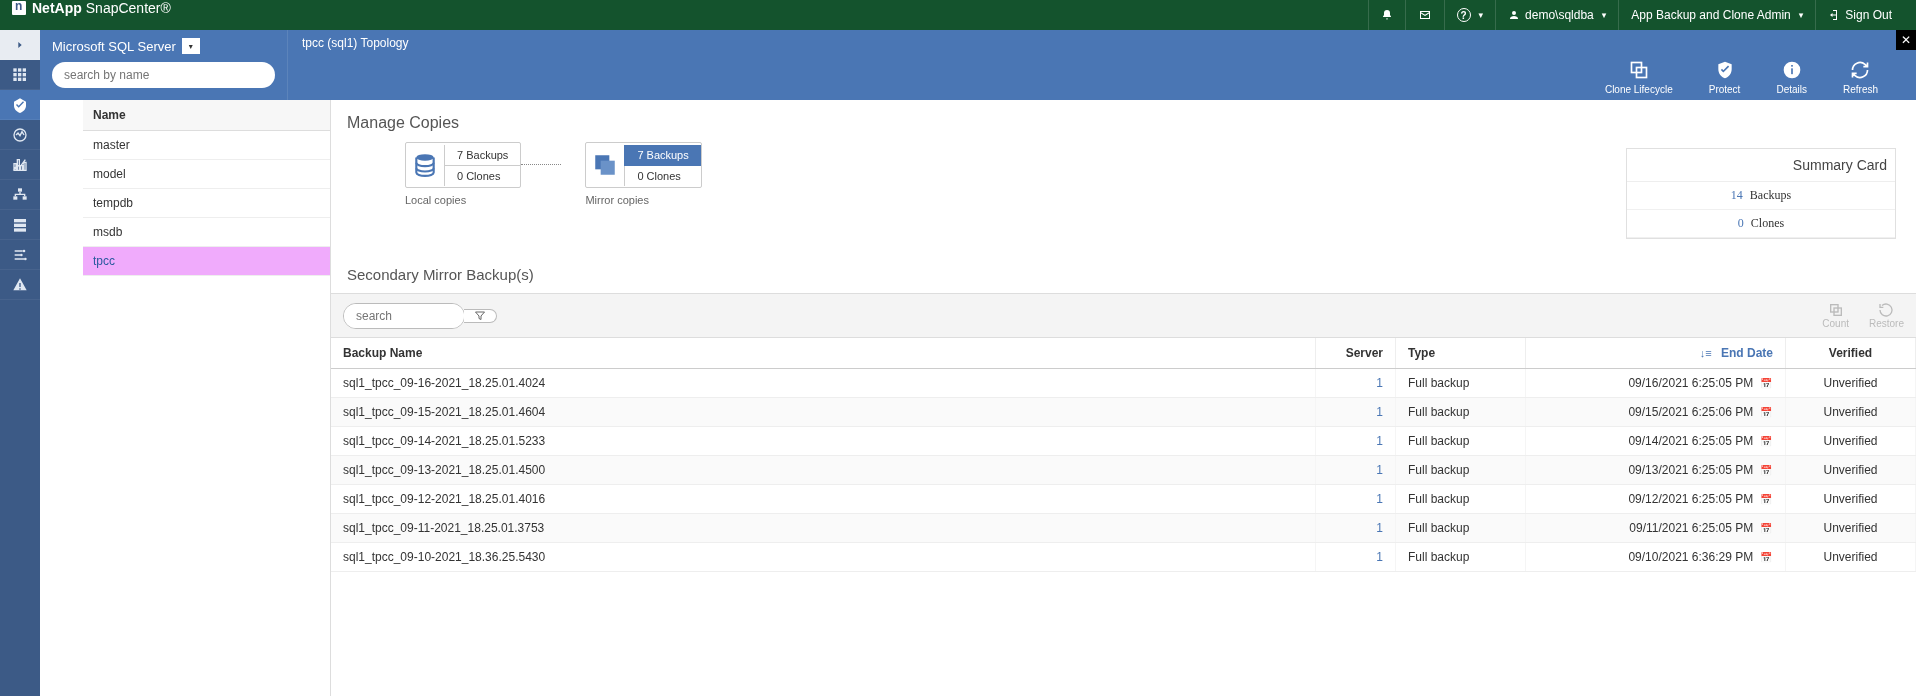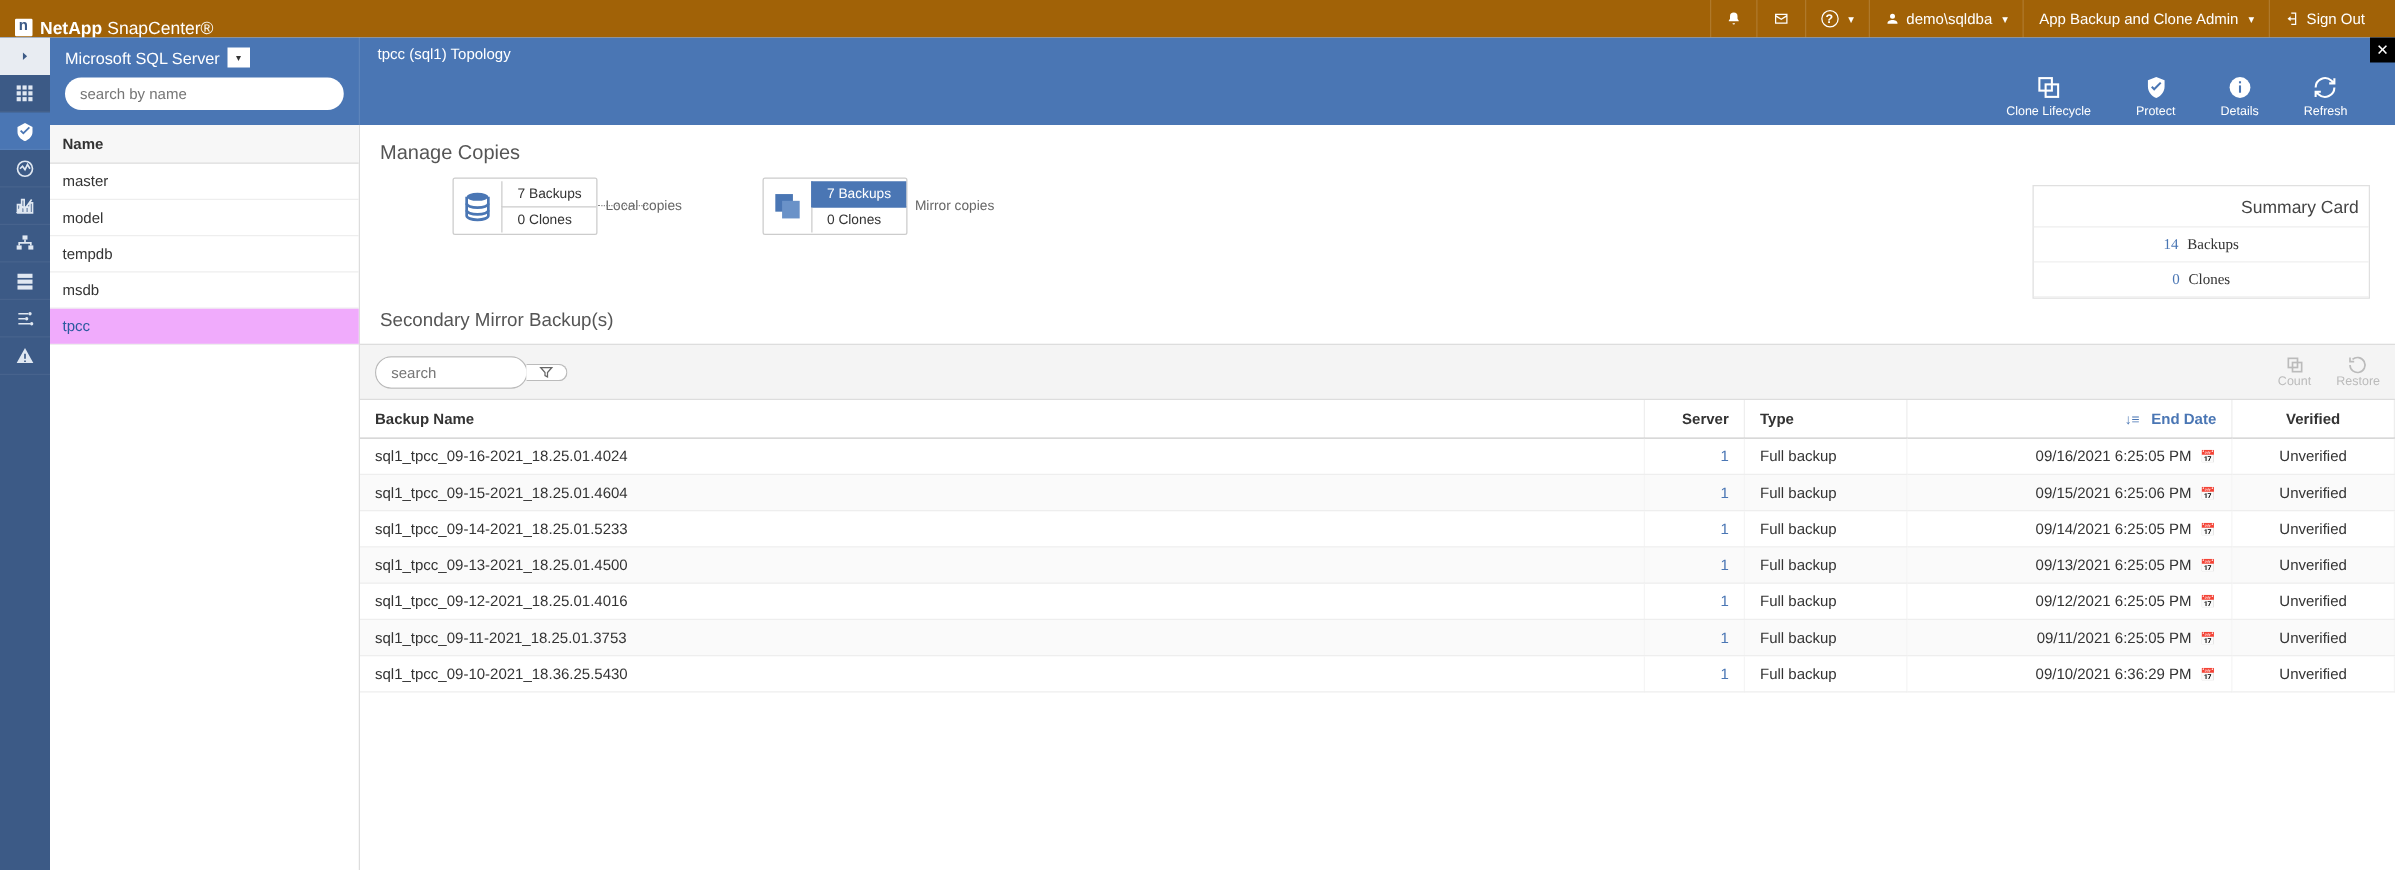--- a/index.html
+++ b/index.html
@@ -1,19 +1,19 @@
 <!DOCTYPE html>
 <html><head>
   <meta charset="utf-8">
   <style>
     * { box-sizing: border-box; margin: 0; padding: 0; }
     body { font-family: -apple-system, BlinkMacSystemFont, "Segoe UI", Arial, sans-serif; font-size: 13px; color: #333; background: #fff; overflow: hidden; }
     
     
-    .top-header { background: #a16207; color: #fff; height: 30px; display: flex; align-items: flex-end; padding: 0 12px; }
+    .top-header { background: #14532d; color: #fff; height: 30px; display: flex; align-items: flex-start; padding: 0 12px; }
     .brand { font-size: 14px; font-weight: 600; display: flex; align-items: center; gap: 4px; }
     .brand .logo { display: inline-block; width: 14px; height: 14px; background: #fff; border-radius: 1px; margin-right: 2px; position: relative; }
     .brand .logo::before { content: 'n'; position: absolute; color: #3c5a86; font-size: 12px; font-weight: bold; left: 3px; top: -2px; }
     .top-header .spacer { flex: 1; }
     .top-nav-item { padding: 0 12px; height: 30px; display: flex; align-items: center; gap: 5px; border-left: 1px solid rgba(255,255,255,0.15); cursor: pointer; font-size: 12px; }
     .dropdown-caret::after { content: '▾'; font-size: 9px; margin-left: 3px; }
     
     
     .sub-header { background: #4a76b4; color: #fff; height: 70px; display: flex; position: relative; }
     .sub-header-left { width: 248px; padding: 8px 12px; display: flex; flex-direction: column; gap: 8px; border-right: 1px solid rgba(255,255,255,0.1); margin-left: 40px; }
@@ -22,39 +22,39 @@
     .search-box { background: #fff; border-radius: 14px; height: 26px; padding: 0 12px; display: flex; align-items: center; }
     .search-box input { border: none; outline: none; width: 100%; font-size: 12px; color: #555; background: transparent; }
     .sub-header-right { flex: 1; display: flex; flex-direction: column; position: relative; }
     .topology-title { padding: 6px 14px; font-size: 12px; }
     .close-x { position: absolute; right: 0; top: 0; width: 20px; height: 20px; background: #000; color: #fff; display: flex; align-items: center; justify-content: center; cursor: pointer; font-size: 12px; }
     .action-buttons { display: flex; gap: 0; margin-left: auto; padding-right: 20px; }
     .action-btn { display: flex; flex-direction: column; align-items: center; justify-content: center; padding: 4px 18px; cursor: pointer; color: #fff; font-size: 10px; gap: 4px; }
     .action-btn .abicon { font-size: 18px; }
     
     
-    .layout { display: flex; height: calc(100vh - 30px); }
+    .layout { display: flex; height: calc(100vh - 30px); margin-left: 43px; }
     .nav-rail { width: 40px; background: #3c5a86; display: flex; flex-direction: column; position: absolute; left: 0; top: 30px; bottom: 0; z-index: 10; }
     .nav-rail-item { width: 40px; height: 30px; display: flex; align-items: center; justify-content: center; color: #e0e8f2; cursor: pointer; border-bottom: 1px solid rgba(255,255,255,0.06); }
     .nav-rail-item.top-toggle { background: #e8ecf2; color: #3c5a86; }
     .nav-rail-item.active { background: #4a76b4; color: #fff; }
     
     
     .sidebar { width: 248px; margin-left: 40px; border-right: 1px solid #ddd; background: #fff; }
     .sidebar-header { padding: 8px 10px; font-size: 12px; font-weight: 600; border-bottom: 1px solid #ddd; background: #f7f7f7; }
     .sidebar-item { padding: 7px 10px; font-size: 12px; border-bottom: 1px solid #eee; cursor: pointer; }
     .sidebar-item.selected { background: #f0abfc; color: #2a5a9e; }
     
     
     .main { flex: 1; overflow: auto; background: #fff; }
     .section-title { font-size: 16px; color: #555; padding: 14px 16px 10px; }
     
     
     .copies-row { display: flex; align-items: flex-start; gap: 40px; padding: 0 30px 10px 50px; position: relative; }
-    .copy-card { display: flex; flex-direction: row; align-items: center; gap: 6px; padding-left: 24px; }
+    .copy-card { display: flex; flex-direction: column; align-items: flex-start; gap: 6px; padding-left: 24px; }
     .copy-box { display: flex; align-items: center; border: 1px solid #ccc; border-radius: 2px; background: #fff; }
     .copy-icon { width: 38px; height: 44px; display: flex; align-items: center; justify-content: center; color: #4a76b4; font-size: 22px; }
     .copy-stats { display: flex; flex-direction: column; }
     .copy-stat { padding: 4px 12px; border-left: 1px solid #ccc; border-bottom: 1px solid #ccc; font-size: 11px; white-space: nowrap; }
     .copy-stat:last-child { border-bottom: none; }
     .copy-stat.highlight { background: #4a76b4; color: #fff; border-color: #4a76b4; }
     .copy-label { font-size: 11px; color: #666; }
     .connector { position: absolute; top: 22px; left: 190px; border-top: 1px dotted #888; width: 40px; }
     
     

